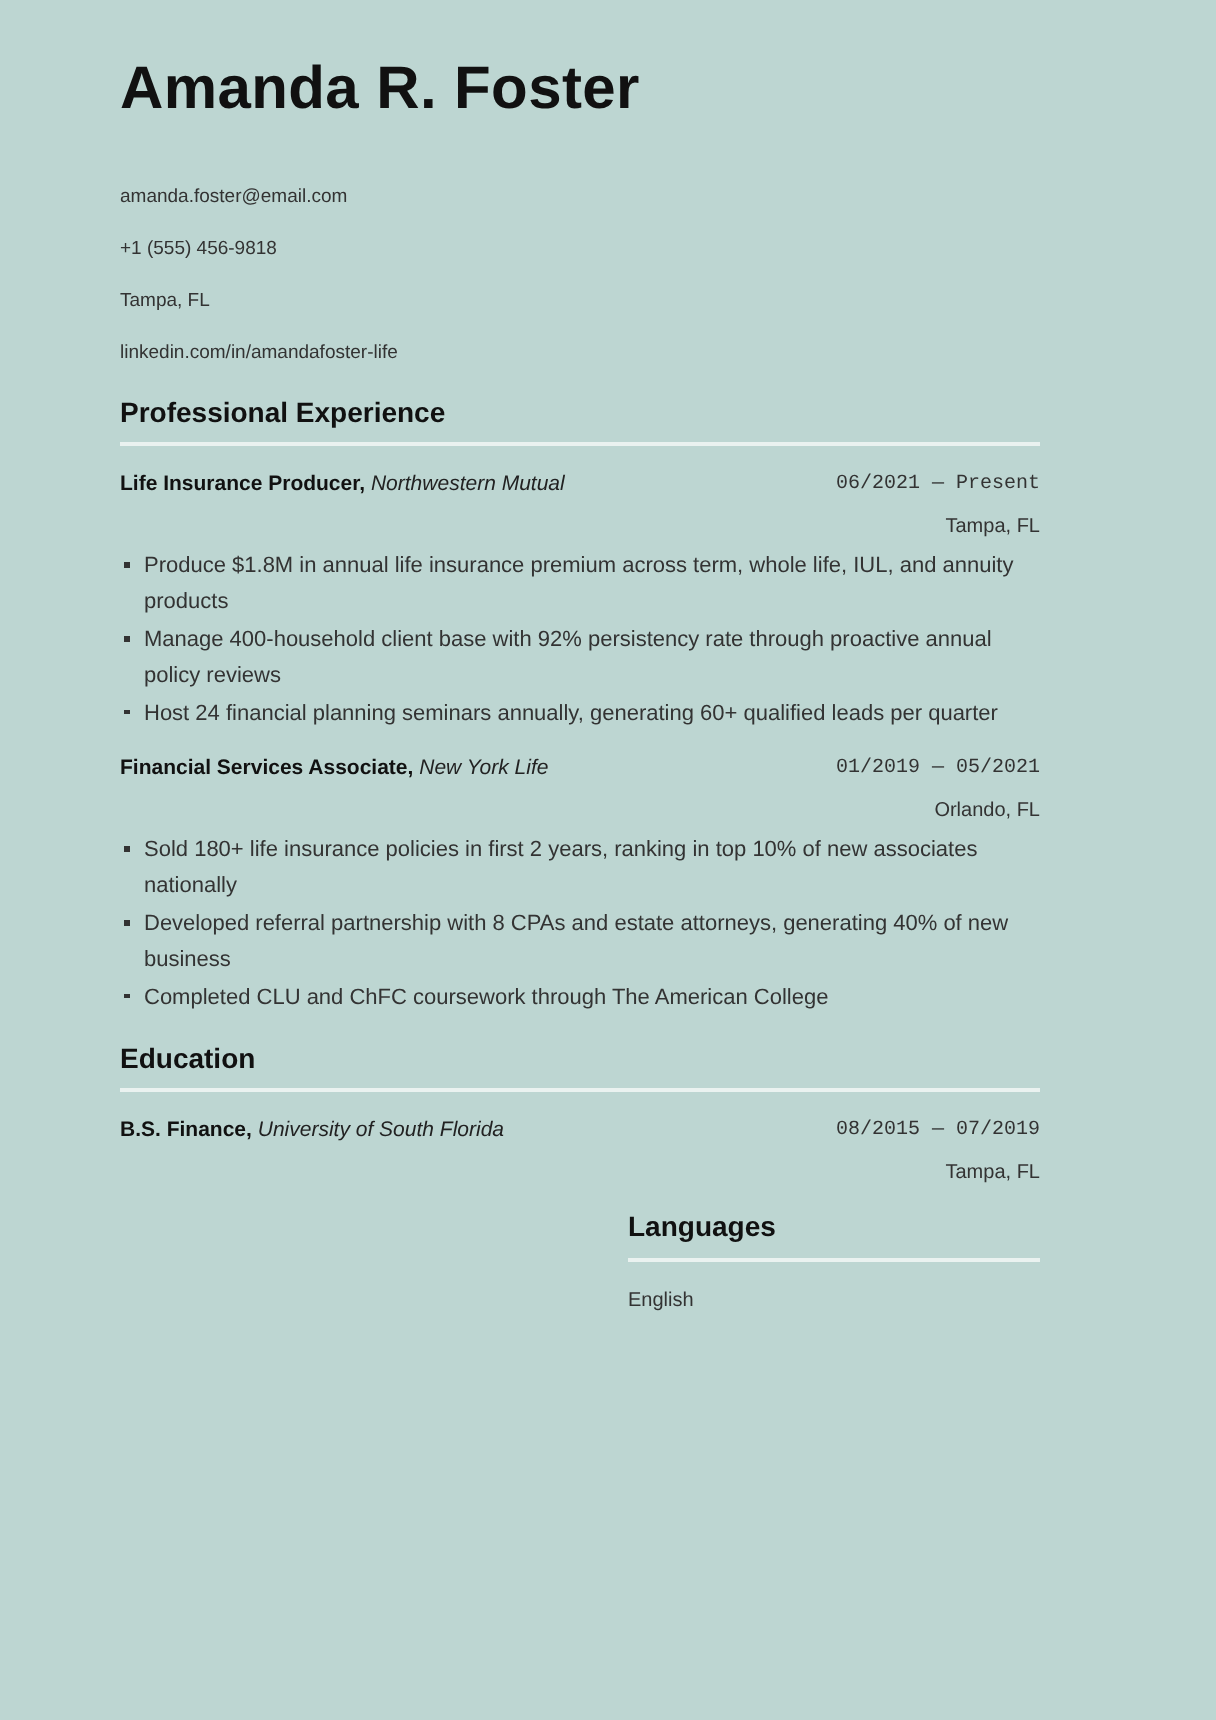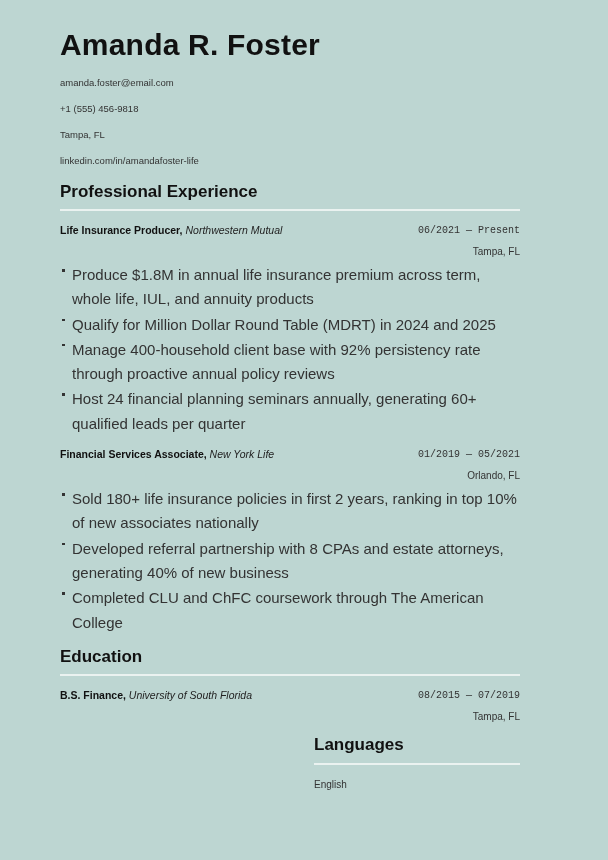--- a/index.html
+++ b/index.html
@@ -38,35 +38,35 @@
   .job-title {
     font-size: 16px;
     font-weight: normal;
     color: #2b2b2b;
     line-height: 1.2;
     margin: 8px 0 0 0;
   }
 
   
   .contact {
-    margin-top: 16px;
+    margin-top: 32px;
   }
   .contact-line {
     font-size: 9.5px;
     color: #333333;
     line-height: 1;
     margin-bottom: 16.5px;
   }
 
   
   .section {
     margin-top: 4px;
   }
   .section-head {
-    font-size: 17px;
+    font-size: 14px;
     font-weight: bold;
     color: #111111;
     line-height: 1.2;
     margin: 0;
   }
   .rule {
     height: 2px;
     background: #eaf2f0;
     margin-top: 7px;
     margin-bottom: 13px;
@@ -121,21 +121,21 @@
 
   
   ul.bullets {
     list-style: none;
     margin: 5px 0 0 0;
     padding: 0;
   }
   ul.bullets li {
     position: relative;
     padding-left: 12px;
-    font-size: 15px;
+    font-size: 11px;
     line-height: 1.62;
     color: #333333;
     margin-bottom: 1px;
   }
   ul.bullets li::before {
     content: "";
     position: absolute;
     left: 2px;
     top: 6px;
     width: 2.6px;
@@ -182,21 +182,20 @@
             <span class="org">Northwestern Mutual</span>
           </div>
         </div>
         <div class="entry-right">
           <div class="entry-dates">06/2021 — Present</div>
           <div class="entry-location">Tampa, FL</div>
         </div>
       </div>
       <ul class="bullets">
         <li>Produce $1.8M in annual life insurance premium across term, whole life, IUL, and annuity products</li>
-        <li>Qualify for Million Dollar Round Table (MDRT) in 2024 and 2025</li>
         <li>Manage 400-household client base with 92% persistency rate through proactive annual policy reviews</li>
         <li>Host 24 financial planning seminars annually, generating 60+ qualified leads per quarter</li>
       </ul>
     </div>
 
     <div class="entry">
       <div class="entry-row">
         <div class="entry-left">
           <div class="entry-title">
             <span class="role">Financial Services Associate,</span>

